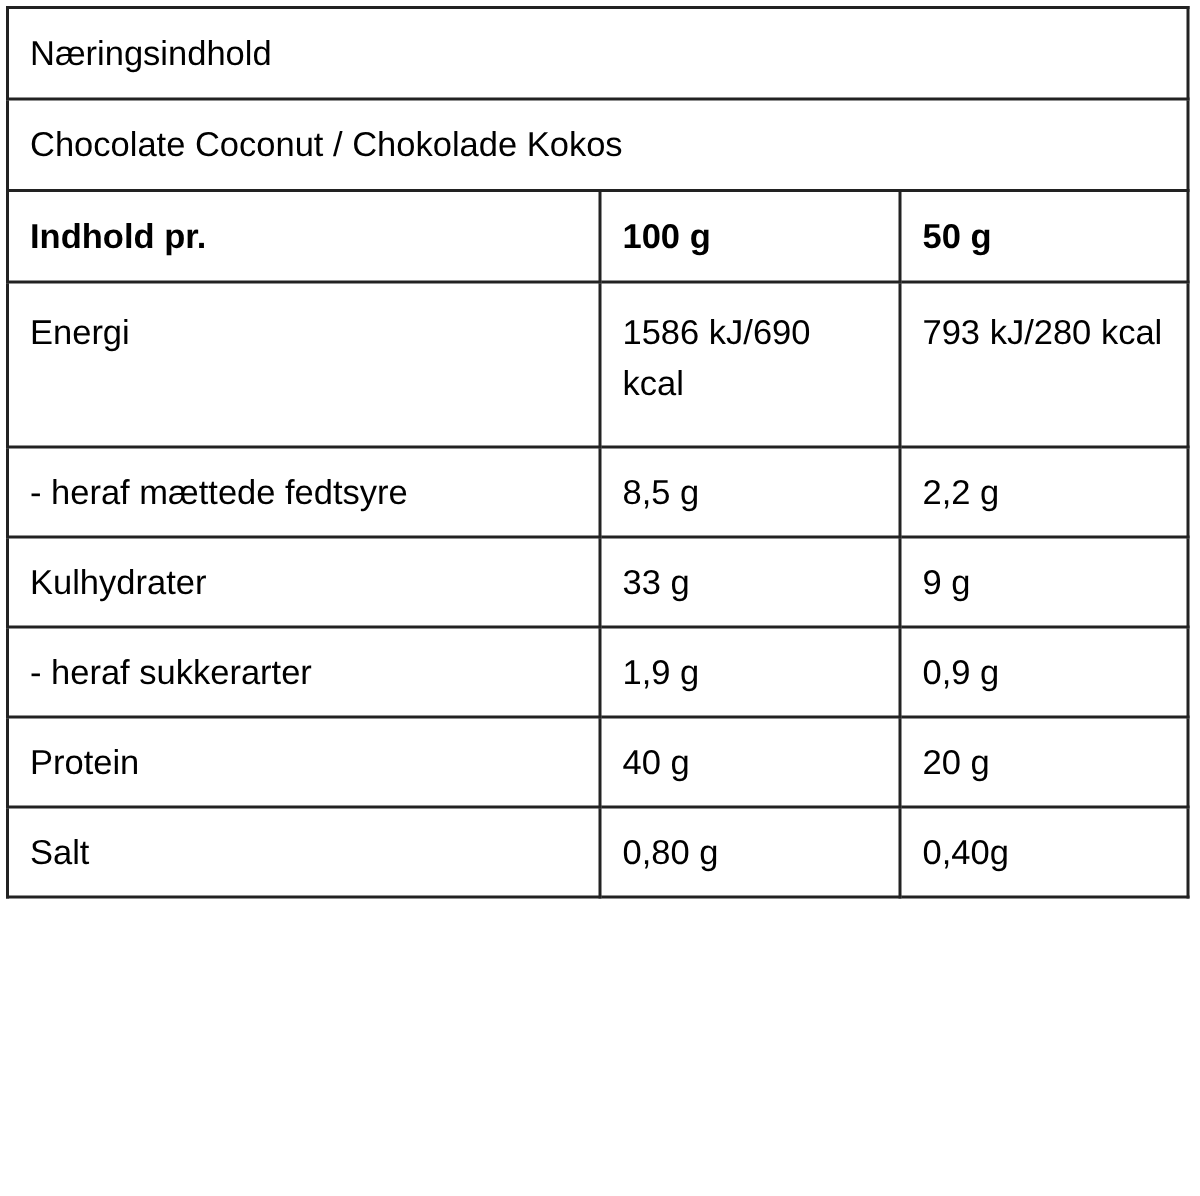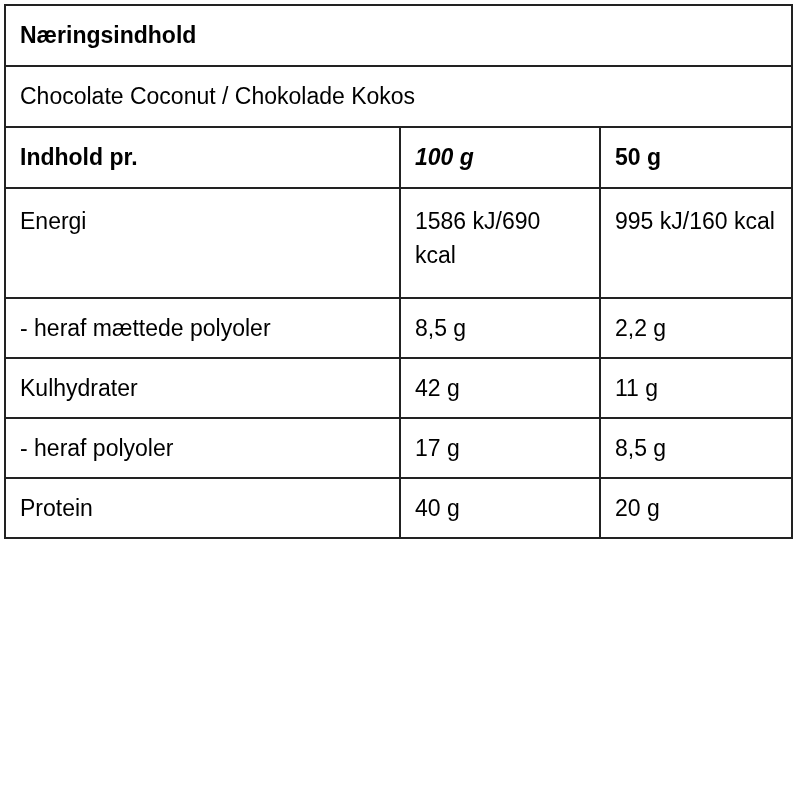--- a/index.html
+++ b/index.html
@@ -1,61 +1,66 @@
 <!DOCTYPE html>
 <html><head>
 <meta charset="utf-8">
 <style>
   html,body{margin:0;padding:0;background:#fff;}
   body{width:800px;height:797px;font-family:"Liberation Sans",sans-serif;color:#000;}
   table{position:absolute;left:4px;top:4px;width:789px;border-collapse:collapse;}
   td{border:2px solid #222;padding:0 14px;font-size:23px;vertical-align:middle;}
-  .title td{height:59px;font-weight:bold;}
+  .title td{height:59px;font-weight:normal;}
   .sub td{height:59px;}
   .head td{height:59px;font-weight:bold;}
   .row td{height:58px;}
   .row.tall td{height:93px;vertical-align:top;padding-top:15px;line-height:34px;}
   .c1{width:365px;border-radius:23px;}
-  .c2{width:170px;font-style:italic;}
+  .c2{width:170px;}
 </style>
 </head>
 <body>
 
 <table>
   <tbody>
       <tr class="title">
     <td colspan="3">Næringsindhold</td>
   </tr>
   <tr class="sub">
     <td colspan="3">Chocolate Coconut / Chokolade Kokos</td>
   </tr>
   <tr class="head">
     <td class="c1">Indhold pr.</td>
     <td class="c2">100 g</td>
     <td>50 g</td>
   </tr>
   <tr class="row tall">
     <td>Energi</td>
     <td>1586 kJ/690 kcal</td>
-    <td>995 kJ/160 kcal</td>
+    <td>793 kJ/280 kcal</td>
   </tr>
   <tr class="row">
-    <td>- heraf mættede polyoler</td>
+    <td>- heraf mættede fedtsyre</td>
     <td>8,5 g</td>
     <td>2,2 g</td>
   </tr>
   <tr class="row">
     <td>Kulhydrater</td>
-    <td>42 g</td>
-    <td>11 g</td>
+    <td>33 g</td>
+    <td>9 g</td>
   </tr>
   <tr class="row">
-    <td>- heraf polyoler</td>
-    <td>17 g</td>
-    <td>8,5 g</td>
+    <td>- heraf sukkerarter</td>
+    <td>1,9 g</td>
+    <td>0,9 g</td>
   </tr>
   <tr class="row">
     <td>Protein</td>
     <td>40 g</td>
     <td>20 g</td>
   </tr>
+  <tr class="row">
+    <td>Salt</td>
+    <td>0,80 g</td>
+    <td>0,40g</td>
+  </tr>
 </tbody>
   </table>
 
 </body></html>

